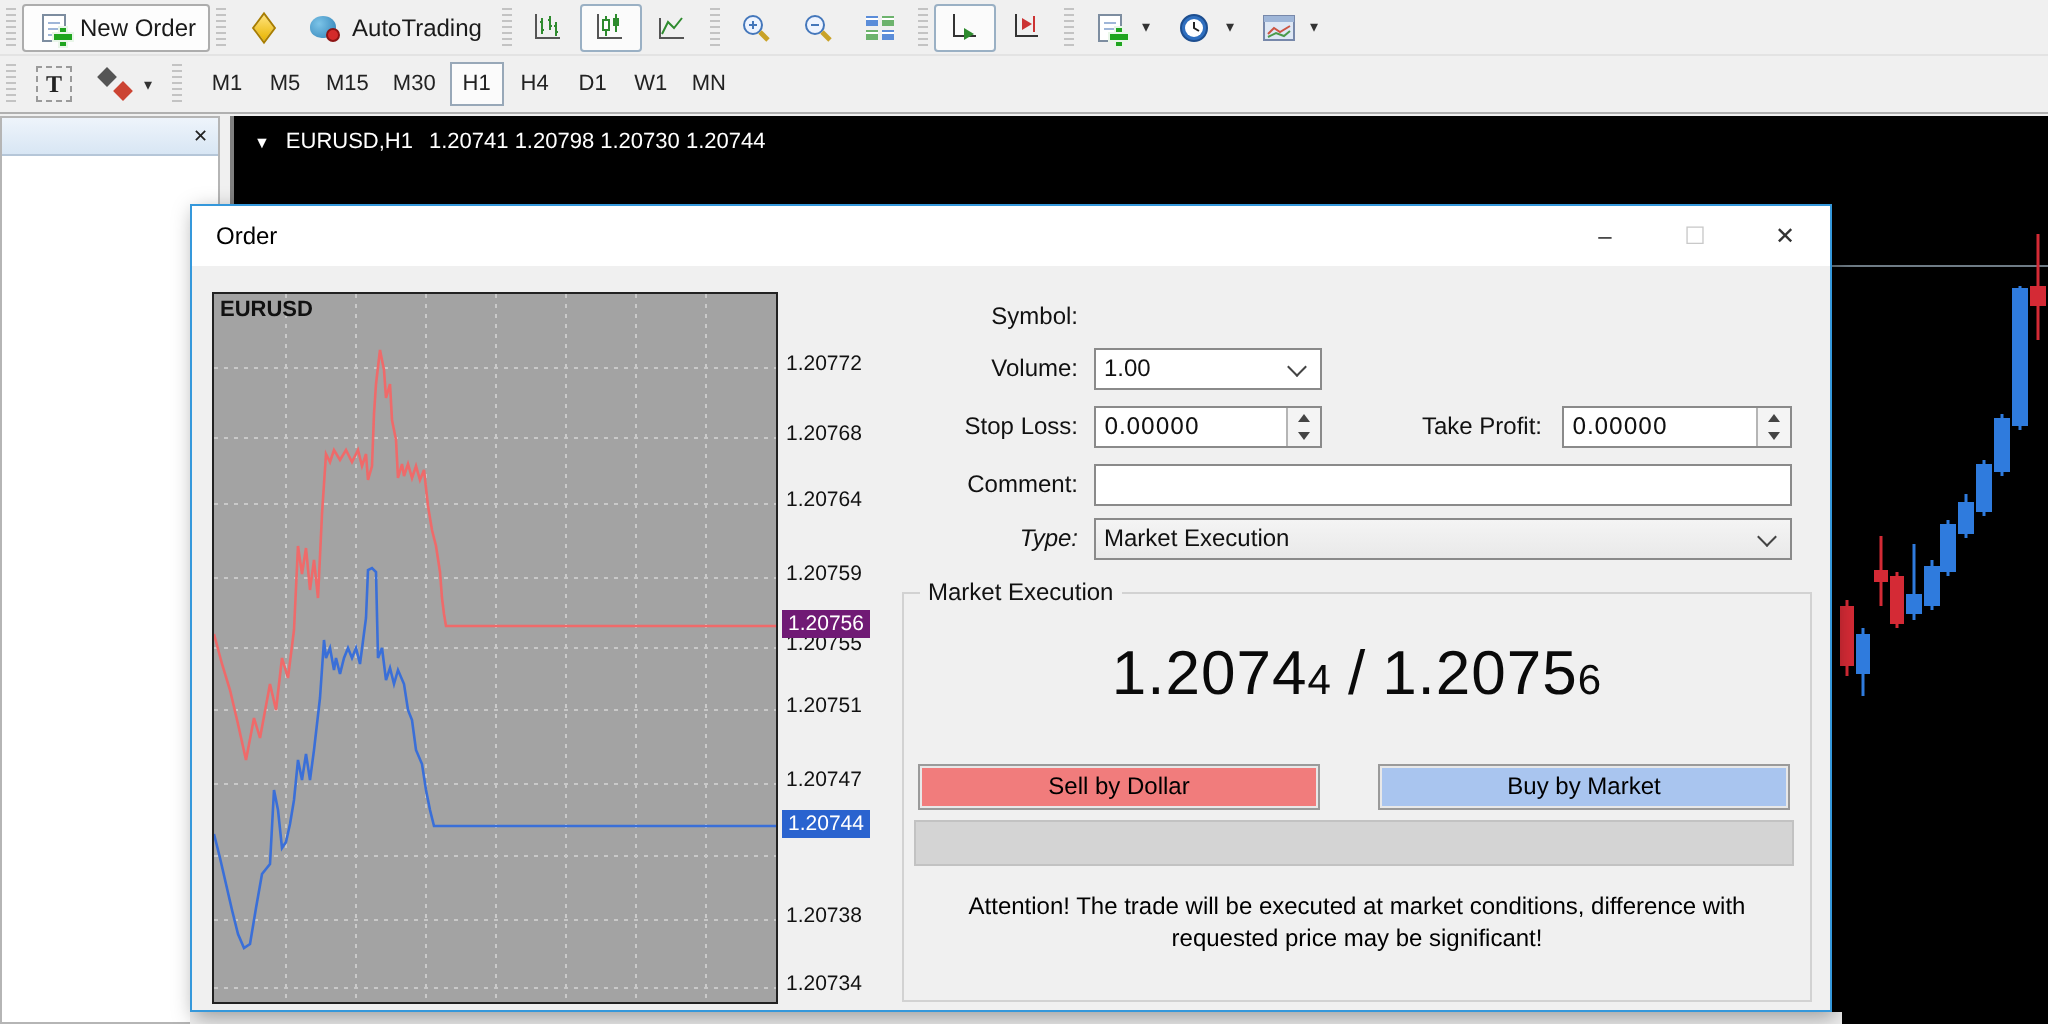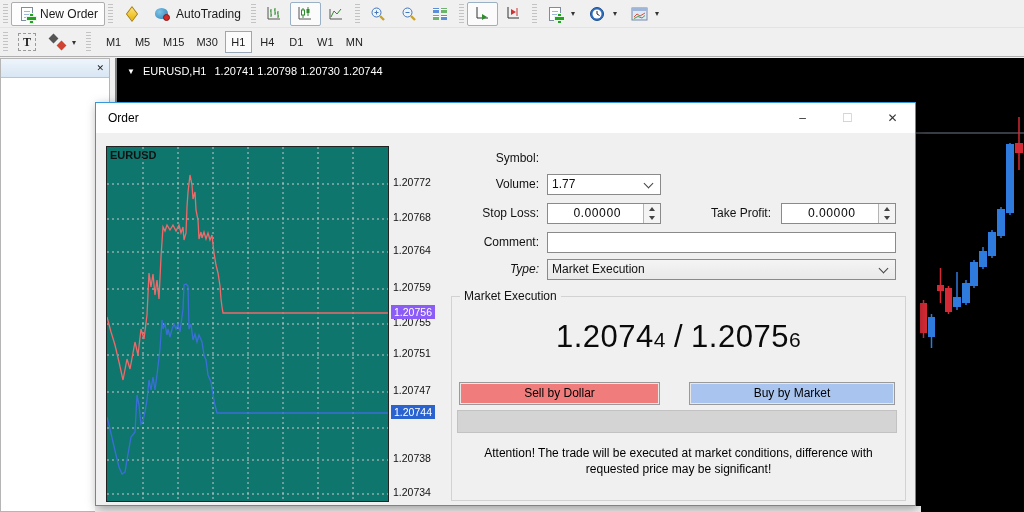--- a/index.html
+++ b/index.html
@@ -48,32 +48,32 @@
   .chart-title .dd { font-size:8px; }
   .chart-bg svg { position:absolute; left:0; top:0; }
 
   
   .dialog { position:absolute; left:95px; top:102px; width:821px; height:404px; background:#f0f0f0; border:1px solid #3598db; z-index:3; box-shadow:2px 3px 10px rgba(0,0,0,.35); }
   .dlg-title { position:absolute; left:0; top:0; right:0; height:30px; background:#fff; display:flex; align-items:center; padding-left:12px; font-size:12px; color:#000; }
   .win-btns { position:absolute; right:0; top:0; height:30px; display:flex; }
   .win-btn { width:45px; height:30px; display:flex; align-items:center; justify-content:center; font-size:12px; color:#333; }
   .win-btn.disabled { color:#c9c9c9; }
 
-  .tick-chart { position:absolute; left:10px; top:43px; width:283px; height:356px; background:#0f766e; border:1px solid #222; }
+  .tick-chart { position:absolute; left:10px; top:43px; width:283px; height:356px; background:#a3a3a3; border:1px solid #222; }
   .tick-symbol { position:absolute; left:3px; top:2px; font-size:11px; font-weight:bold; color:#111; }
   .axis-col { position:absolute; left:295px; top:43px; width:44px; height:356px; font-size:10.5px; color:#111; }
   .axis-lbl { position:absolute; left:2px; }
   .axis-badge { position:absolute; left:0; width:44px; height:14px; line-height:14px; text-align:center; color:#fff; font-size:10.5px; }
 
   .fld-label { position:absolute; width:130px; text-align:right; line-height:21px; color:#111; }
   .fld { position:absolute; height:21px; border:1px solid #8a8a8a; background:#fff; font-size:12px; line-height:19px; padding:0 4px; }
   .fld.combo { padding-right:18px; }
   .fld.gray { background:linear-gradient(#f4f4f4,#e9e9e9); }
   .combo .chev { position:absolute; right:6px; top:9px; border-color:#444; }
-  .fld.num { text-align:center; padding-right:18px; font-family:"DejaVu Sans", sans-serif; font-size:11.5px; }
+  .fld.num { text-align:left; padding-right:18px; font-family:"DejaVu Sans", sans-serif; font-size:11.5px; }
   .spin { position:absolute; right:0; top:0; width:17px; height:100%; border-left:1px solid #b5b5b5; display:flex; flex-direction:column; }
   .spin div { flex:1; display:flex; align-items:center; justify-content:center; background:#f4f4f4; }
   .spin .up:after { content:""; border:3px solid transparent; border-bottom:4px solid #444; margin-top:-3px; }
   .spin .dn:after { content:""; border:3px solid transparent; border-top:4px solid #444; margin-bottom:-3px; }
 
   .groupbox { position:absolute; left:355px; top:193px; width:455px; height:205px; border:1px solid #d2d2d2; }
   .group-title { position:absolute; left:8px; top:-8px; background:#f0f0f0; padding:0 4px; font-size:12px; color:#111; }
   .bigprice { position:absolute; left:0; right:0; top:22px; text-align:center; font-size:31px; color:#0a0a0a; letter-spacing:.5px; }
   .bigprice .sm { font-size:21px; }
   .bigprice .sep { margin:0 8px; }
@@ -337,29 +337,29 @@
         <div class="axis-lbl" style="top: 30px;">1.20772</div>
         <div class="axis-lbl" style="top: 65px;">1.20768</div>
         <div class="axis-lbl" style="top: 98px;">1.20764</div>
         <div class="axis-lbl" style="top: 135px;">1.20759</div>
         <div class="axis-lbl" style="top: 170px;">1.20755</div>
         <div class="axis-lbl" style="top: 201px;">1.20751</div>
         <div class="axis-lbl" style="top: 238px;">1.20747</div>
         <div class="axis-lbl" style="top: 258px;">1.20742</div>
         <div class="axis-lbl" style="top: 306px;">1.20738</div>
         <div class="axis-lbl" style="top: 340px;">1.20734</div>
-        <div class="axis-badge" style="top: 159px; background: #8b5cf6;">1.20756</div>
+        <div class="axis-badge" style="top: 159px; background: #701a75;">1.20756</div>
         <div class="axis-badge" style="top: 259px; background: rgb(42, 99, 207);">1.20744</div>
       </div>
 
     <div class="fld-label" style="left:313px; top:45px;">Symbol:</div>
 
     <div class="fld-label" style="left:313px; top:71px;">Volume:</div>
     <div class="fld combo" style="left:451px; top:71px; width:114px;">
-      <span>1.77</span><span class="chev" style="position:absolute;right:8px;top:8px;"></span>
+      <span>1.00</span><span class="chev" style="position:absolute;right:8px;top:8px;"></span>
     </div>
 
     <div class="fld-label" style="left:313px; top:100px;">Stop Loss:</div>
     <div class="fld num" style="left:451px; top:100px; width:114px;">
       <span>0.00000</span>
       <span class="spin">
           <div class="up"></div>
           <div class="dn"></div>
         </span>
     </div>

